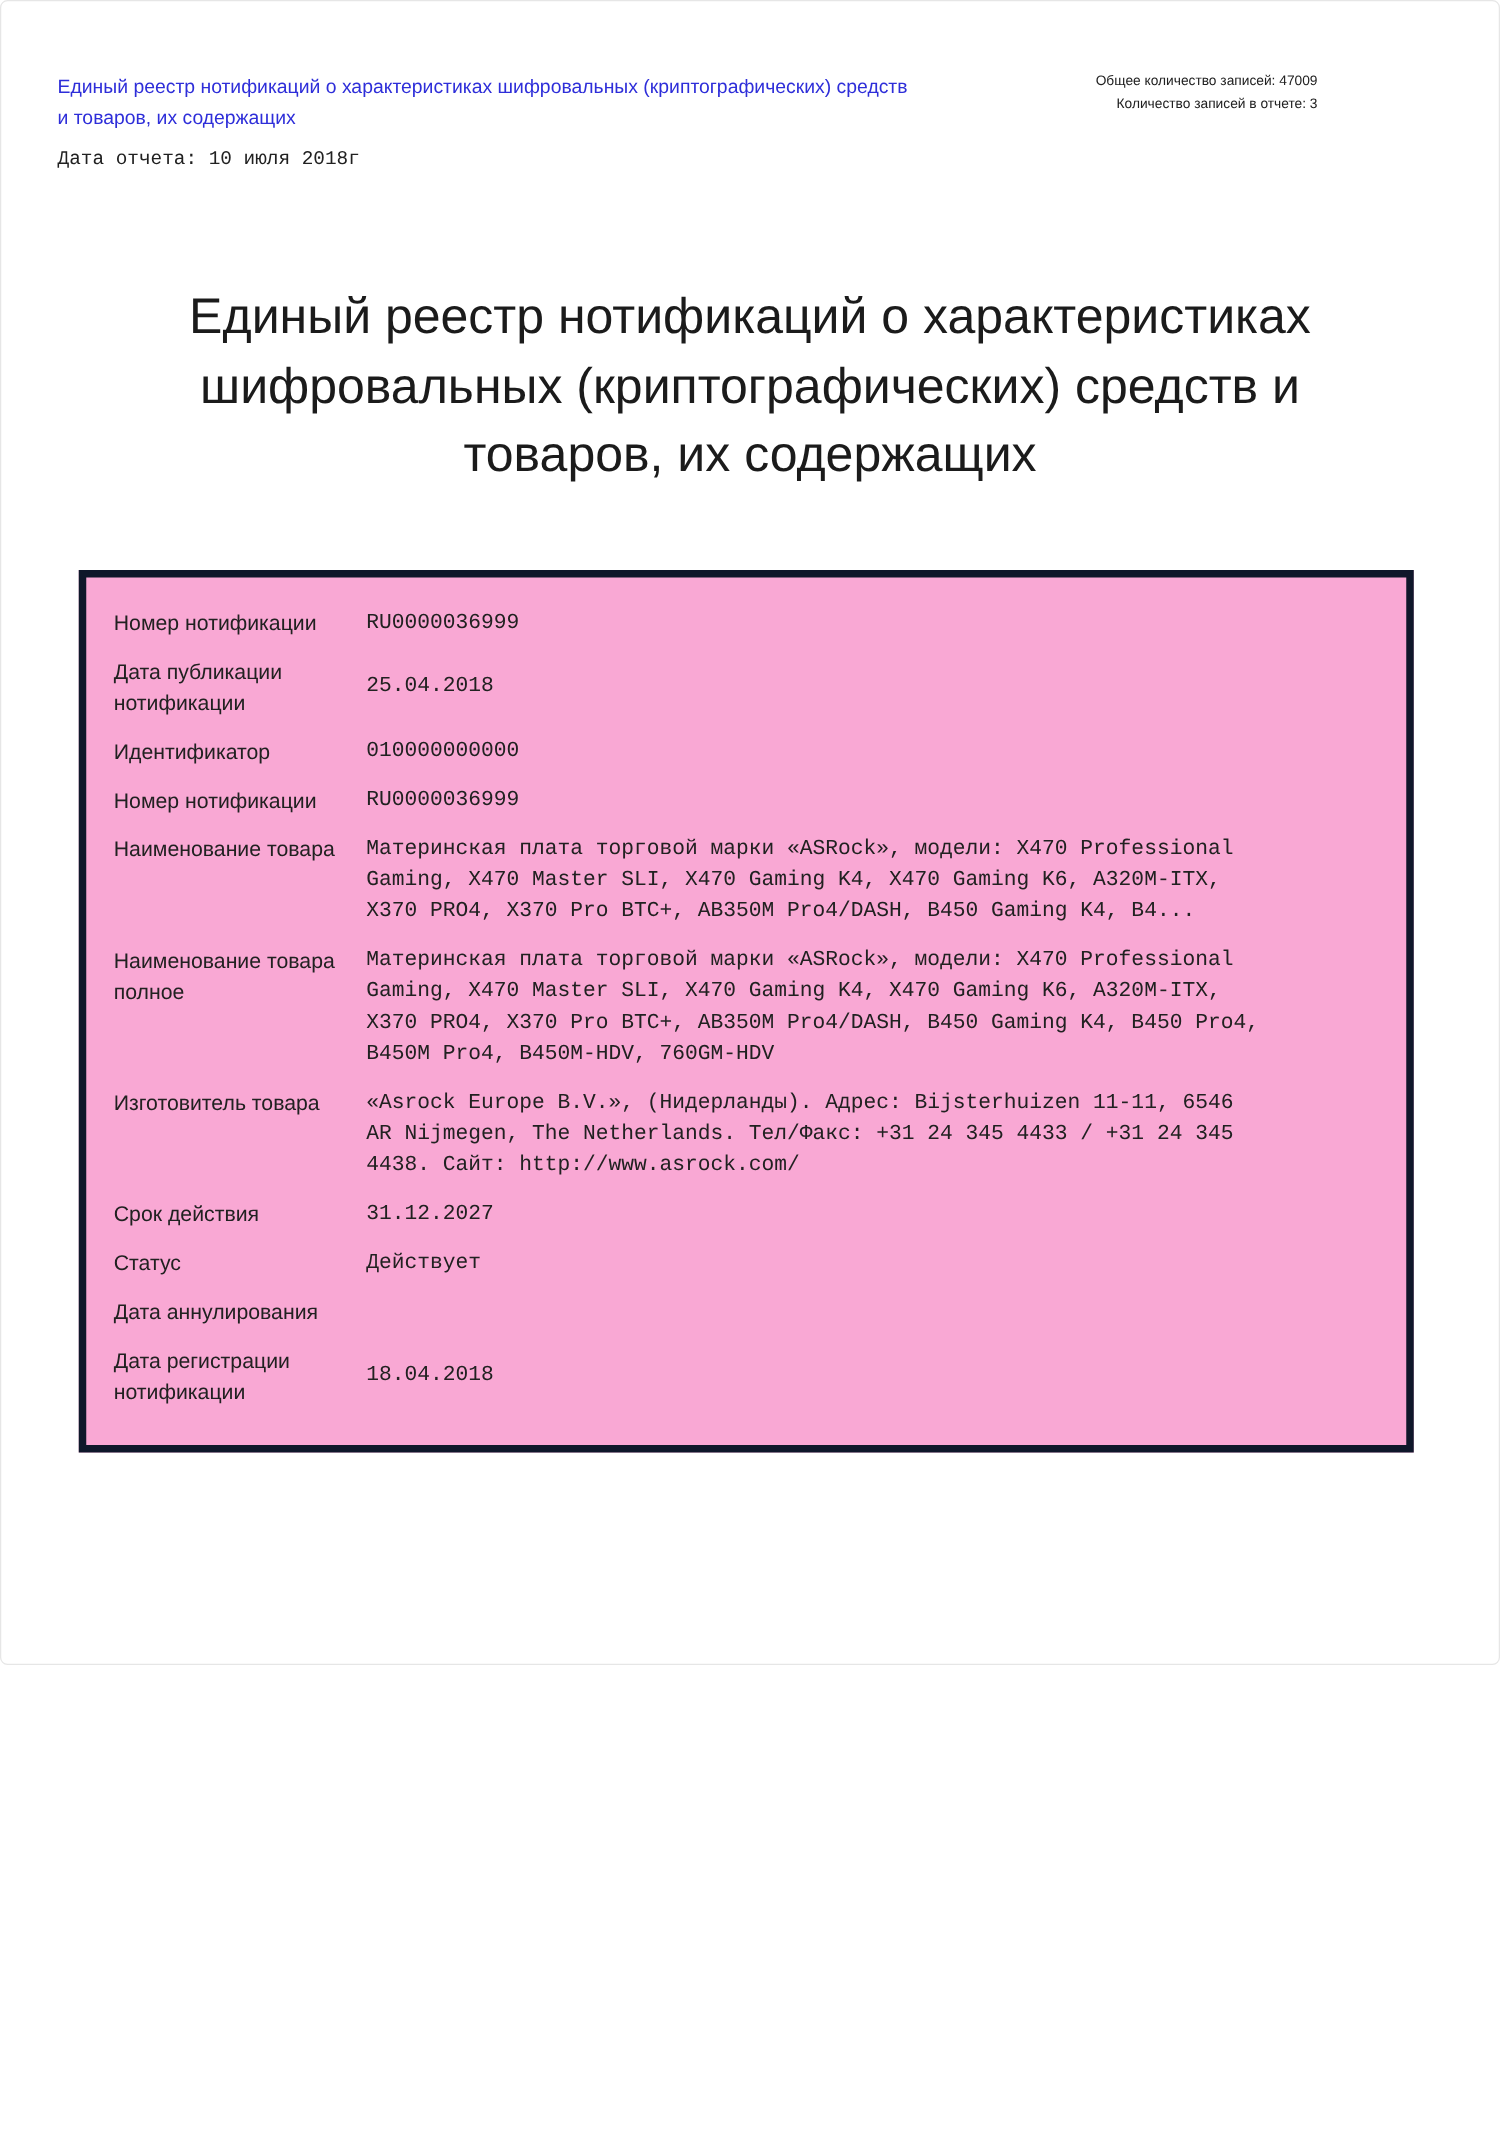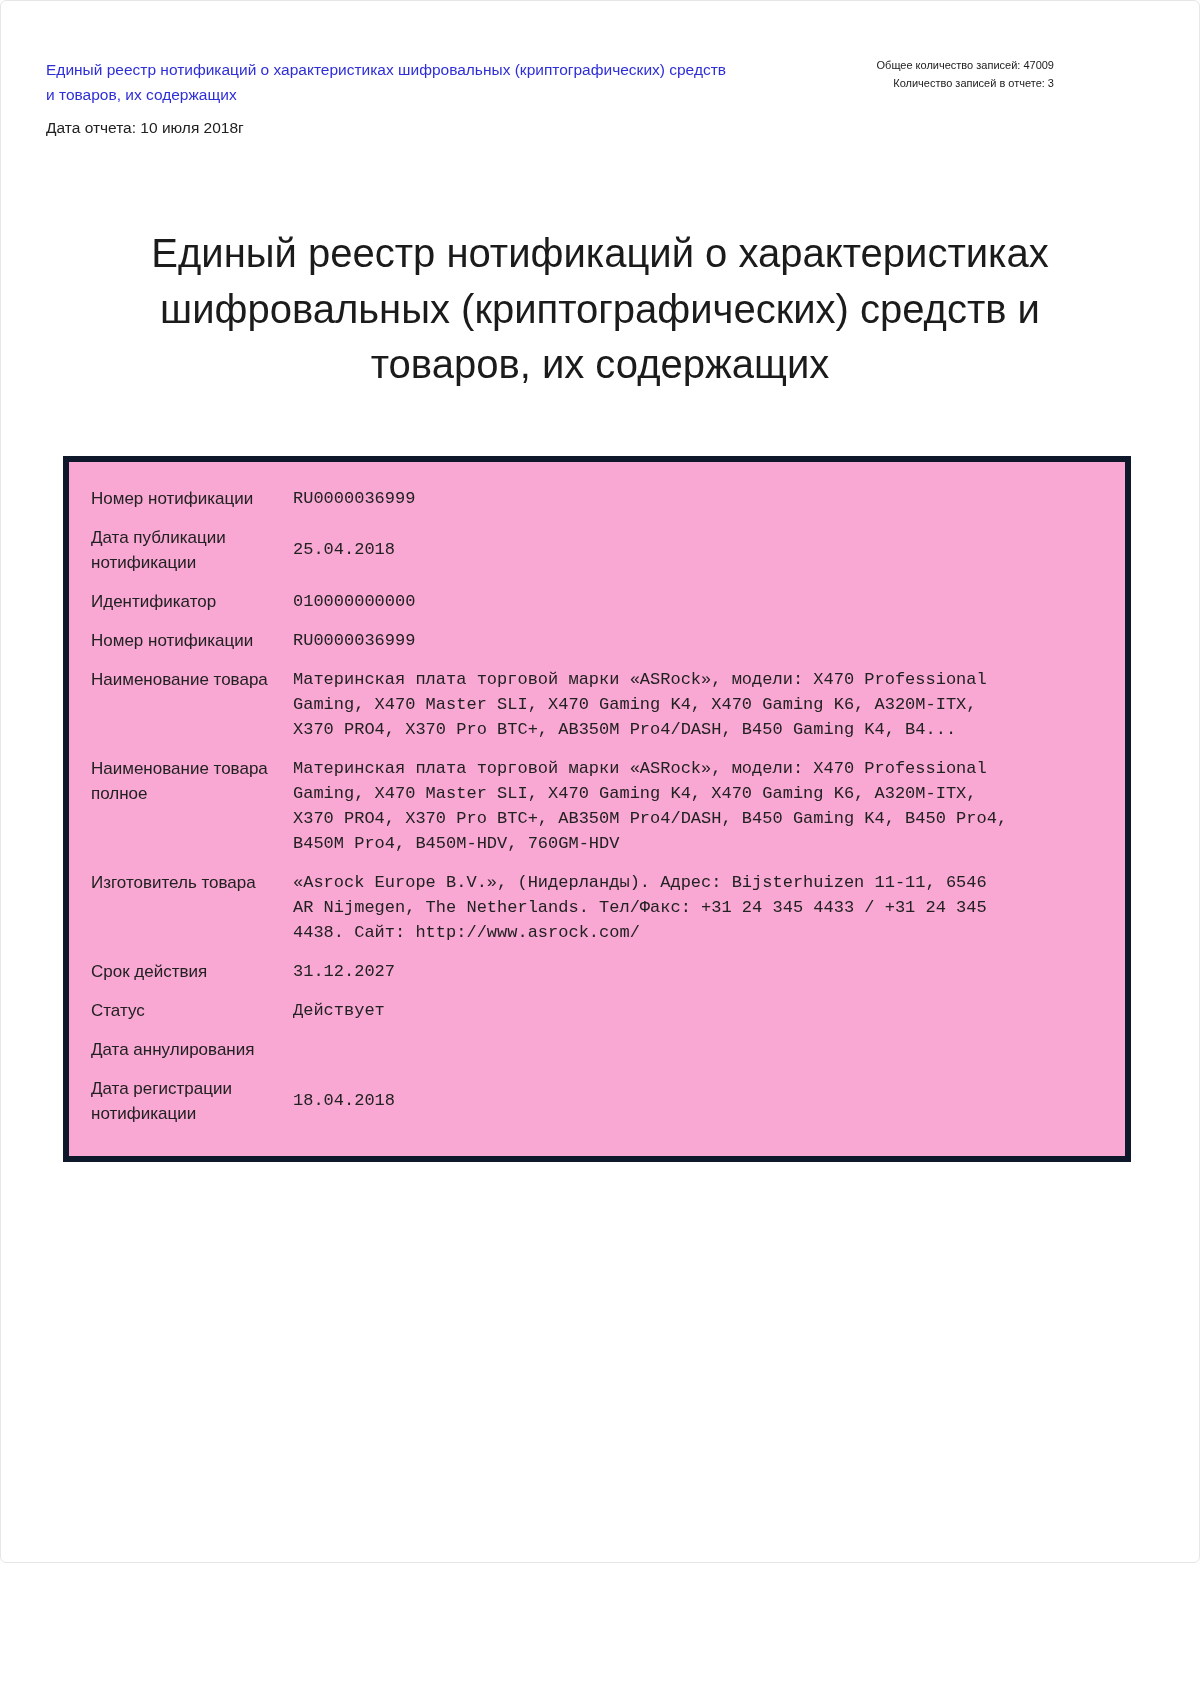--- a/index.html
+++ b/index.html
@@ -3,21 +3,21 @@
 <meta charset="utf-8">
 <style>
   html, body {
     margin: 0;
     padding: 0;
     background: #ffffff;
   }
   .page {
     position: relative;
     width: 1200px;
-    height: 1563px;
+    height: 1332px;
     box-sizing: border-box;
     background: #ffffff;
     border: 1px solid #e6e6e6;
     border-radius: 6px;
     overflow: hidden;
     font-family: "Liberation Sans", sans-serif;
     color: #212121;
   }
   
   .header {
@@ -31,20 +31,21 @@
     line-height: 1.62;
   }
   .registry-link {
     color: #2e2ed9;
     text-decoration: none;
     cursor: pointer;
   }
   .report-date {
     margin-top: 8px;
     color: #212121;
+    font-family: Liberation Mono, monospace;
   }
   .header-right {
     width: 200px;
     text-align: right;
     font-size: 11px;
     line-height: 1.62;
     color: #212121;
   }
   
   .page-title {

